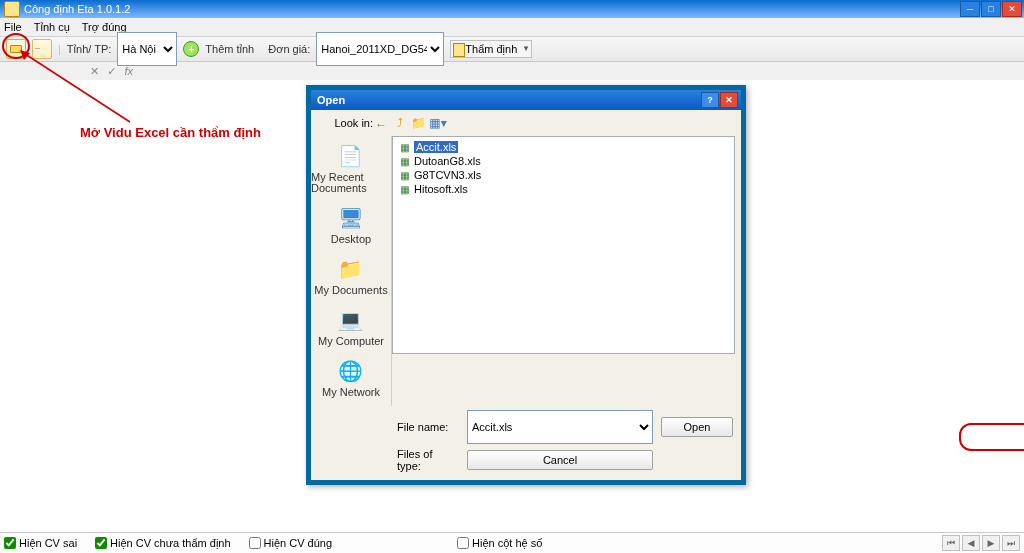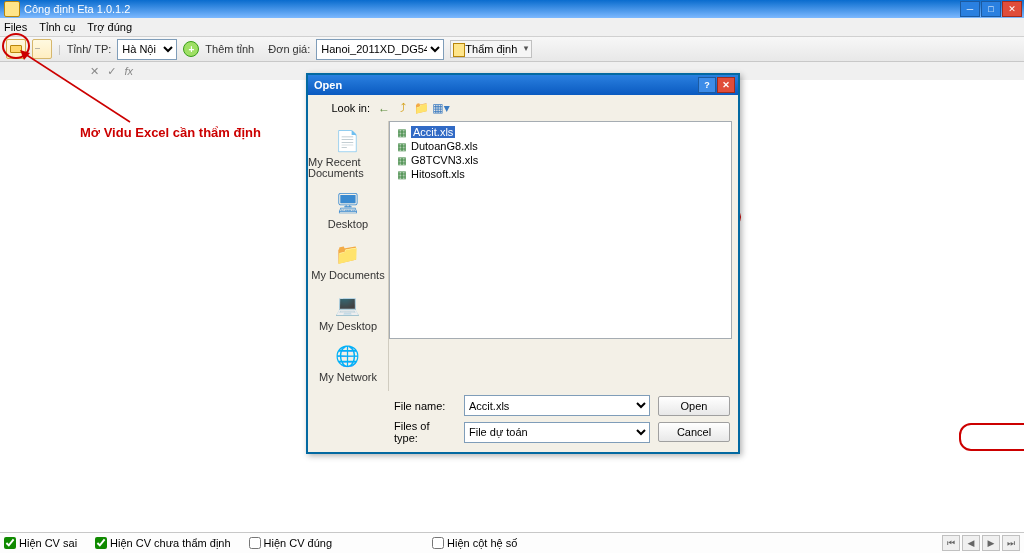--- a/index.html
+++ b/index.html
@@ -9,36 +9,36 @@
 .winbtns div{width:18px;height:14px;background:#2a80e0;border:1px solid #1c5aa0;color:#fff;display:flex;align-items:center;justify-content:center;font-size:9px;cursor:pointer}
 .winbtns .close{background:#e04d3a;border-color:#a02c1c}
 .menubar{height:18px;background:#f0f0f0;padding-left:4px;display:flex;align-items:center;gap:12px;border-bottom:1px solid #d0d0d0}
 .menubar span{cursor:pointer}
 .toolbar{height:24px;background:linear-gradient(to bottom,#f7f7f7,#e8e8e8);display:flex;align-items:center;padding-left:6px;gap:6px;border-bottom:1px solid #c8c8c8}
 .tbtn{width:18px;height:18px;border:1px solid #d6b76c;background:linear-gradient(to bottom,#fff9e0,#ffeec2);border-radius:2px;cursor:pointer;position:relative}
 .tbtn.open{border-color:#d6a94c}
 .tbtn.open:after{content:"";position:absolute;left:3px;top:5px;width:10px;height:6px;background:#ffd76a;border:1px solid #b8860b;border-radius:1px}
 .tbtn.print:after{content:"⎯";position:absolute;left:2px;top:2px;font-size:10px;color:#888}
 .lbl{color:#333}
-.combo{height:21px;border:1px solid #7f9db9;background:#fff;font-size:11px;font-family:inherit}
+.combo{height:34px;border:1px solid #7f9db9;background:#fff;font-size:11px;font-family:inherit}
 .plusbtn{width:14px;height:14px;background:#9fe065;border:1px solid #3a9e1a;color:#fff;font-weight:bold;display:flex;align-items:center;justify-content:center;border-radius:50%;font-size:10px}
 .ddbtn{height:18px;padding:0 14px 0 14px;border:1px solid #c0c0c0;background:#f5f5f5;position:relative;font-size:11px;cursor:pointer}
 .ddbtn:before{content:"";position:absolute;left:2px;top:2px;width:10px;height:12px;background:#ffe58a;border:1px solid #b8860b}
 .ddbtn:after{content:"▾";position:absolute;right:3px;top:2px;font-size:9px;color:#555}
 .fxbar{height:18px;background:#f0f0f0;border-bottom:1px solid #c8c8c8;display:flex;align-items:center;padding-left:90px;gap:8px}
 .fxbar .cell{color:#888}
 .sheet{position:absolute;top:80px;left:0;right:0;bottom:20px;background:#fff}
 .annot{position:absolute;left:80px;top:125px;color:#cc0000;font-weight:bold;font-size:13px}
 .arrow-svg{position:absolute;left:20px;top:50px;pointer-events:none}
 .circ{position:absolute;border:2px solid #cc0000;border-radius:50%;pointer-events:none}
-.dialog{position:absolute;left:306px;top:73px;width:430px;border:2px solid #0369a1;background:#f3f0e7;box-shadow:2px 2px 6px rgba(0,0,0,.3)}
+.dialog{position:absolute;left:306px;top:85px;width:430px;border:5px solid #0369a1;background:#f3f0e7;box-shadow:2px 2px 6px rgba(0,0,0,.3)}
 .dlg-title{height:20px;background:linear-gradient(to bottom,#2a80e0,#0a5ac0);color:#fff;display:flex;align-items:center;padding-left:6px;position:relative;font-weight:bold}
 .dlg-title .q{position:absolute;right:22px;width:16px;height:14px;background:#3d8ce8;border:1px solid #1c5aa0;color:#fff;display:flex;align-items:center;justify-content:center;font-size:9px}
 .dlg-title .x{position:absolute;right:3px;width:16px;height:14px;background:#e04d3a;border:1px solid #a02c1c;color:#fff;display:flex;align-items:center;justify-content:center;font-size:9px;cursor:pointer}
-.dlg-top{height:26px;display:flex;align-items:center;padding:0 8px;gap:6px}
+.dlg-top{height:26px;display:flex;align-items:center;padding:0 8px;}
 .dlg-top .lk{width:54px;text-align:right}
 .dlg-top .folder-combo{flex:1}
 .icnrow{display:flex;gap:3px}
 .icnrow span{width:16px;height:16px;display:inline-flex;align-items:center;justify-content:center;color:#5a8a3a;font-size:12px}
 .dlg-body{display:flex}
 .places{width:80px;background:#f3f0e7;border-right:1px solid #d0ccc0;padding-top:4px}
 .place{display:flex;flex-direction:column;align-items:center;margin-bottom:8px;cursor:pointer}
 .place .pic{width:32px;height:32px;border-radius:2px;display:flex;align-items:center;justify-content:center;font-size:20px}
 .place .cap{font-size:11px;color:#333;text-align:left;line-height:11px}
 .filelist{flex:1;background:#fff;border:1px solid #a5acb2;margin:0 6px 0 0;height:210px;padding:3px 6px;overflow:hidden}
@@ -60,21 +60,21 @@
   <div class="ticon"></div>
   <span>Công định Eta 1.0.1.2</span>
   <div class="winbtns">
     <div>─</div>
     <div>□</div>
     <div class="close">✕</div>
   </div>
 </div>
 
 <div class="menubar">
-  <span>Files</span>
+  <span>File</span>
   <span>Tỉnh cụ</span>
   <span>Trợ đúng</span>
 </div>
 
 <div class="toolbar">
   <div class="tbtn open"></div>
   <div class="tbtn print"></div>
   <span style="color:#c0c0c0">|</span>
   <span class="lbl">Tỉnh/ TP:</span>
   <select class="combo" style="width:60px">
@@ -130,21 +130,21 @@
       <div class="place">
         <div class="pic" style="color:#3a8ad0">🖥</div>
         <div class="cap">Desktop</div>
       </div>
       <div class="place">
         <div class="pic" style="color:#e0c24a">📁</div>
         <div class="cap">My Documents</div>
       </div>
       <div class="place">
         <div class="pic" style="color:#3a8ad0">💻</div>
-        <div class="cap">My Desktop</div>
+        <div class="cap">My Computer</div>
       </div>
       <div class="place">
         <div class="pic" style="color:#3a8ad0">🌐</div>
         <div class="cap">My Network</div>
       </div>
     </div>
     <div class="filelist">
       <div class="frow sel">
           <span class="xi">▦</span>
           <span class="name">Accit.xls</span>
@@ -161,39 +161,38 @@
           <span class="xi">▦</span>
           <span class="name">Hitosoft.xls</span>
         </div>
     </div>
   </div>
   <div class="dlg-bot">
     <span>File name:</span>
     <select class="combo"><option>Accit.xls</option></select>
     <button class="dbtn">Open</button>
     <span>Files of type:</span>
-    <select class="combo"><option>File dự toán</option></select>
     <button class="dbtn">Cancel</button>
   </div>
 </div>
 
 <div class="statusbar">
   <label class="chk">
       <input type="checkbox" checked="" style="">
       <span>Hiện CV sai</span>
     </label>
   <label class="chk">
       <input type="checkbox" checked="" style="">
       <span>Hiện CV chưa thẩm định</span>
     </label>
   <label class="chk">
       <input type="checkbox" style="">
       <span>Hiện CV đúng</span>
     </label>
-  <label class="chk" style="margin-left:82px">
+  <label class="chk" style="margin-left:107px">
       <input type="checkbox" style="">
       <span>Hiện cột hệ số</span>
     </label>
   <div class="sb-right">
     <span>⏮</span>
     <span>◀</span>
     <span>▶</span>
     <span>⏭</span>
   </div>
 </div>

